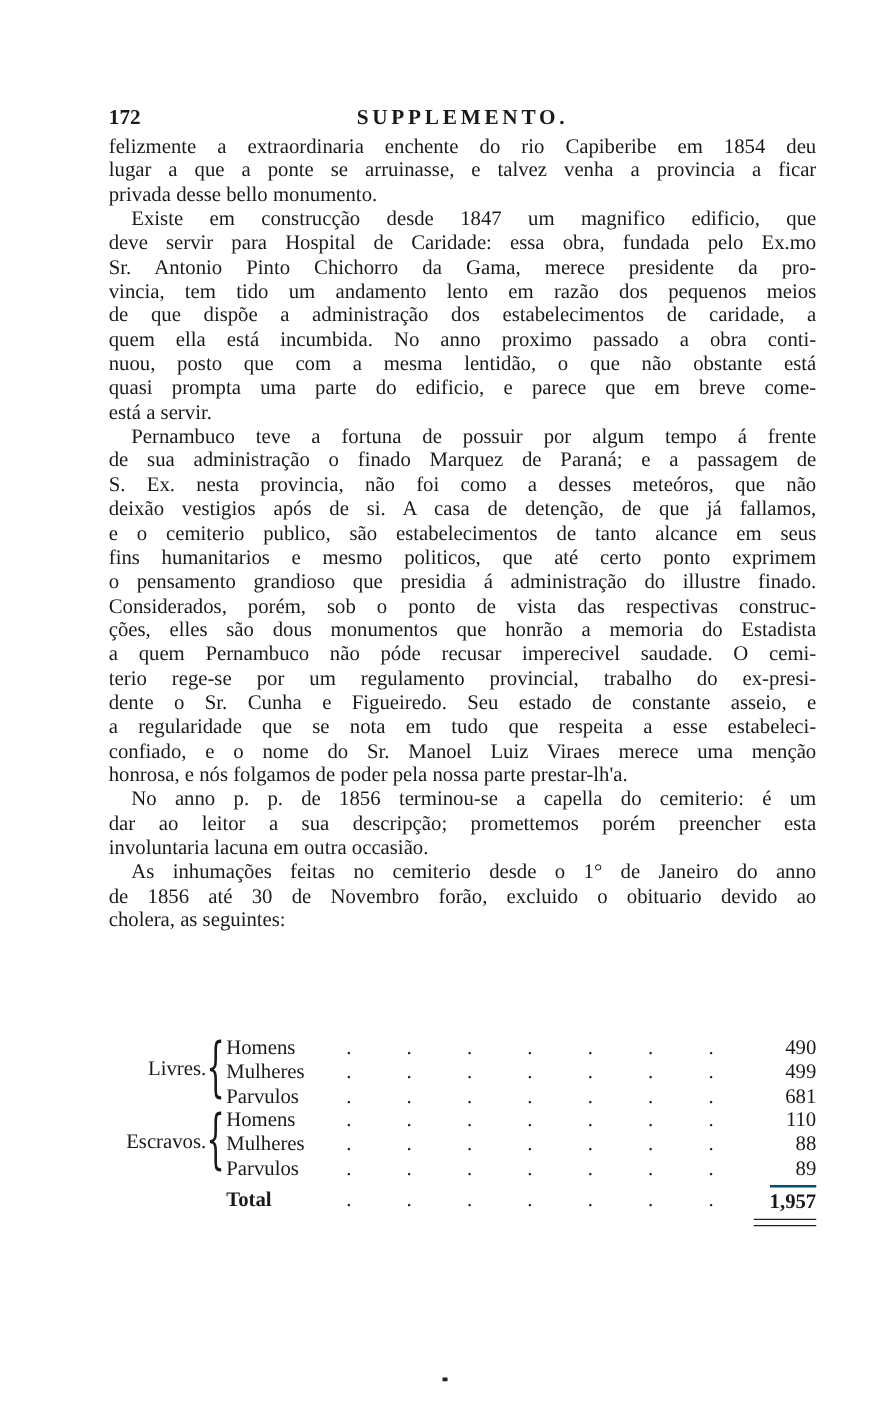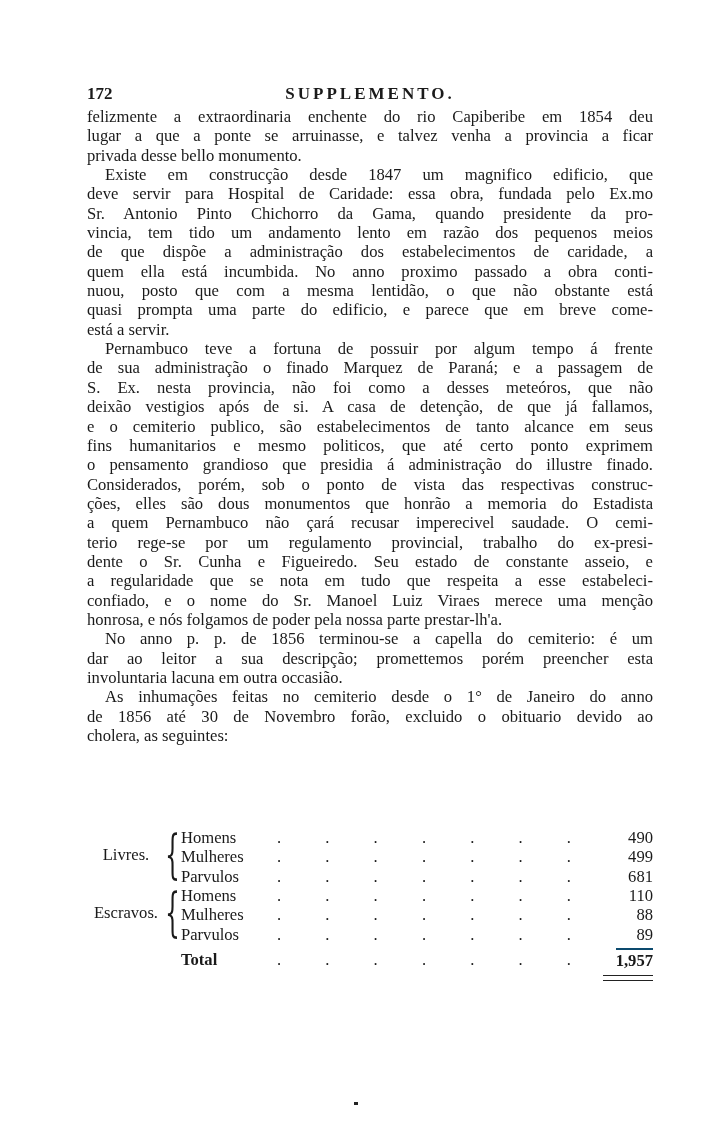--- a/index.html
+++ b/index.html
@@ -11,21 +11,21 @@
   .running-title { position: absolute; left: 0; right: 0; top: 0; text-align: center;
                    font-size: 17px; font-weight: bold; letter-spacing: 3px; }
   .body-text { position: absolute; top: 107px; left: 75px; width: 566px;
                font-size: 16.6px; line-height: 19.35px; }
   .para { margin: 0; text-align: justify; }
   .line { display: block; text-align: justify; text-align-last: justify; white-space: nowrap; }
   .line.last { text-align-last: left; }
   .indent { padding-left: 18px; }
   .table { position: absolute; top: 828px; left: 75px; width: 566px; font-size: 16.6px; }
   .grp { position: relative; height: 58px; }
-  .grp-label { position: absolute; left: 0; top: 17px; width: 78px; text-align: center; }
+  .grp-label { position: absolute; left: 0; top: 17px; width: 78px; text-align: right; }
   .brace { position: absolute; left: 78px; top: -3px; font-size: 52px; line-height: 58px;
            transform: scaleX(0.45); transform-origin: left; font-family: "DejaVu Serif", serif; }
   .row { position: relative; height: 19.4px; line-height: 19.4px; }
   .row-label { position: absolute; left: 94px; top: 0; }
   .dots { position: absolute; left: 190px; right: 60px; top: 0; letter-spacing: 20px;
           overflow: hidden; white-space: nowrap; text-align: right; }
   .row-val { position: absolute; right: 0; top: 0; text-align: right; }
   .total-row { position: relative; height: 24px; line-height: 24px; margin-top: 4px; }
   .total-label { position: absolute; left: 94px; top: 0; font-weight: bold; }
   .total-val { position: absolute; right: 0; top: 0; font-weight: bold; border-top: 2px solid #0c4a6e; padding-top: 0; line-height: 22px; }
@@ -47,40 +47,40 @@
 
     <p class="para">
       <span class="line">felizmente a extraordinaria enchente do rio Capiberibe em 1854 deu</span>
       <span class="line">lugar a que a ponte se arruinasse, e talvez venha a provincia a ficar</span>
       <span class="line last">privada desse bello monumento.</span>
     </p>
 
     <p class="para">
       <span class="line indent">Existe em construcção desde 1847 um magnifico edificio, que</span>
       <span class="line">deve servir para Hospital de Caridade: essa obra, fundada pelo Ex.mo</span>
-      <span class="line">Sr. Antonio Pinto Chichorro da Gama, quando presidente da pro-</span>
+      <span class="line">Sr. Antonio Pinto Chichorro da Gama, merece presidente da pro-</span>
       <span class="line">vincia, tem tido um andamento lento em razão dos pequenos meios</span>
       <span class="line">de que dispõe a administração dos estabelecimentos de caridade, a</span>
       <span class="line">quem ella está incumbida. No anno proximo passado a obra conti-</span>
       <span class="line">nuou, posto que com a mesma lentidão, o que não obstante está</span>
       <span class="line">quasi prompta uma parte do edificio, e parece que em breve come-</span>
       <span class="line last">está a servir.</span>
     </p>
 
     <p class="para">
       <span class="line indent">Pernambuco teve a fortuna de possuir por algum tempo á frente</span>
       <span class="line">de sua administração o finado Marquez de Paraná; e a passagem de</span>
       <span class="line">S. Ex. nesta provincia, não foi como a desses meteóros, que não</span>
       <span class="line">deixão vestigios após de si. A casa de detenção, de que já fallamos,</span>
       <span class="line">e o cemiterio publico, são estabelecimentos de tanto alcance em seus</span>
       <span class="line">fins humanitarios e mesmo politicos, que até certo ponto exprimem</span>
       <span class="line">o pensamento grandioso que presidia á administração do illustre finado.</span>
       <span class="line">Considerados, porém, sob o ponto de vista das respectivas construc-</span>
       <span class="line">ções, elles são dous monumentos que honrão a memoria do Estadista</span>
-      <span class="line">a quem Pernambuco não çará recusar imperecivel saudade. O cemi-</span>
+      <span class="line">a quem Pernambuco não póde recusar imperecivel saudade. O cemi-</span>
       <span class="line">terio rege-se por um regulamento provincial, trabalho do ex-presi-</span>
       <span class="line">dente o Sr. Cunha e Figueiredo. Seu estado de constante asseio, e</span>
       <span class="line">a regularidade que se nota em tudo que respeita a esse estabeleci-</span>
       <span class="line">confiado, e o nome do Sr. Manoel Luiz Viraes merece uma menção</span>
       <span class="line last">honrosa, e nós folgamos de poder pela nossa parte prestar-lh'a.</span>
     </p>
 
     <p class="para">
       <span class="line indent">No anno p. p. de 1856 terminou-se a capella do cemiterio: é um</span>
       <span class="line">dar ao leitor a sua descripção; promettemos porém preencher esta</span>

